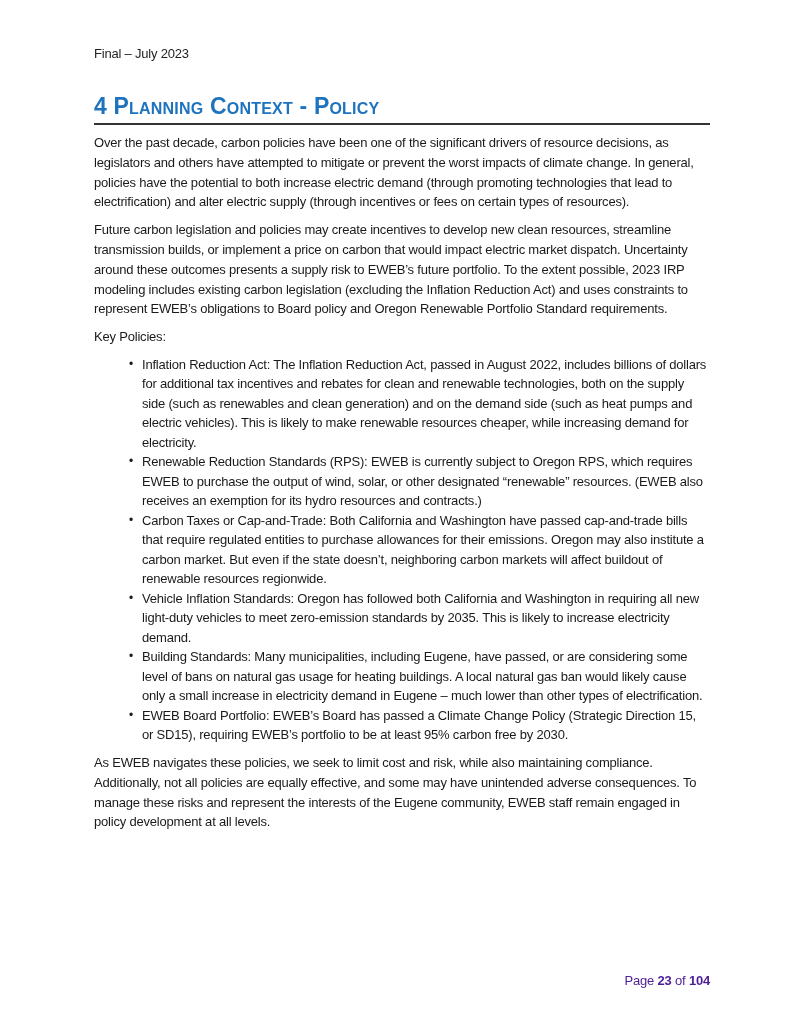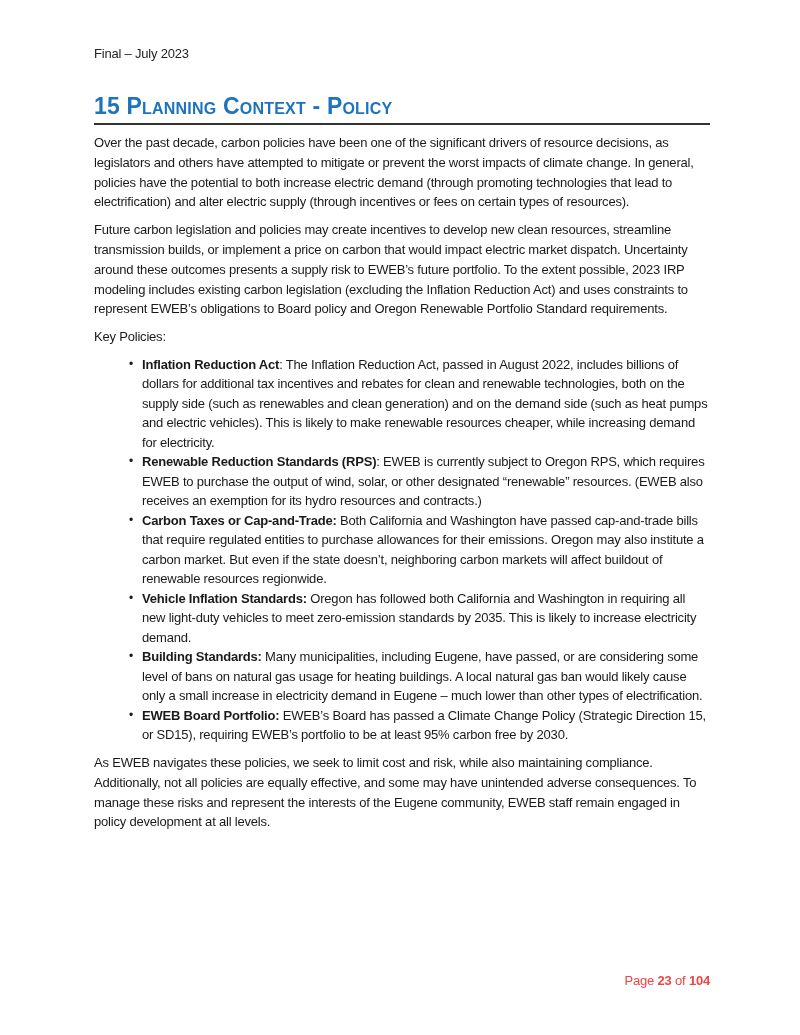--- a/index.html
+++ b/index.html
@@ -64,41 +64,41 @@
     position: relative;
     margin: 0;
     line-height: 19.5px;
   }
   ul.policy-list .bullet {
     position: absolute;
     left: -13px;
     top: 0;
     font-size: 12px;
   }
-  .policy-label { font-weight: bold; }
+  .policy-label { font-weight: normal; }
   .page-footer {
     position: absolute;
     top: 971px;
     right: 90px;
     font-size: 13px;
     white-space: pre-wrap;
-    color: #ef4444;
+    color: #4c1d95;
   }
   .page-footer b { font-weight: bold; }
 </style>
 </head>
 <body>
 
 <div class="page">
 
   <div class="running-header">Final – July 2023</div>
 
   <div class="content">
 
-    <h1 class="doc-title">15 Planning Context - Policy</h1>
+    <h1 class="doc-title">4 Planning Context - Policy</h1>
 
     <div class="title-rule"></div>
 
 
     <p>Over the past decade, carbon policies have been one of the significant drivers of resource decisions, as legislators and others have attempted to mitigate or prevent the worst impacts of climate change. In general, policies have the potential to both increase electric demand (through promoting technologies that lead to electrification) and alter electric supply (through incentives or fees on certain types of resources).</p>
 
     <p>Future carbon legislation and policies may create incentives to develop new clean resources, streamline transmission builds, or implement a price on carbon that would impact electric market dispatch. Uncertainty around these outcomes presents a supply risk to EWEB’s future portfolio. To the extent possible, 2023 IRP modeling includes existing carbon legislation (excluding the Inflation Reduction Act) and uses constraints to represent EWEB’s obligations to Board policy and Oregon Renewable Portfolio Standard requirements.</p>
 
     <p class="key-label">Key Policies:</p>
 

